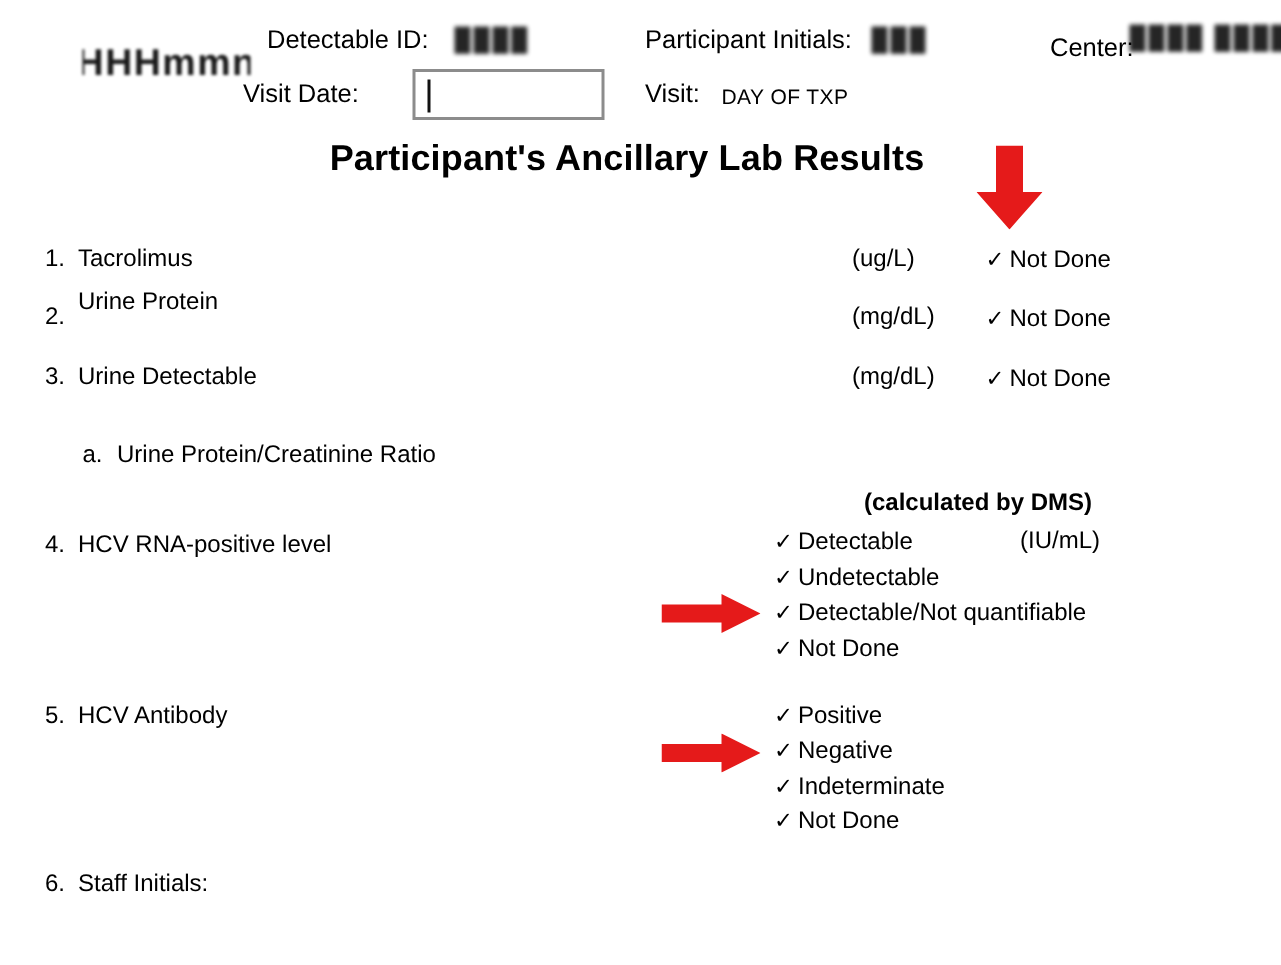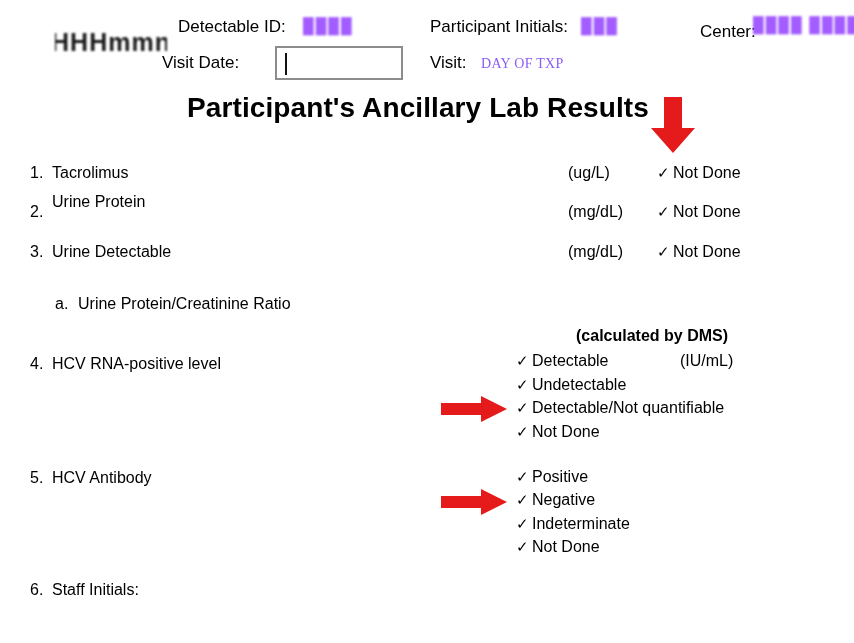--- a/index.html
+++ b/index.html
@@ -42,23 +42,22 @@
 
   .hdr-label {
     position: absolute;
     font-size: 17px;
     color: #000;
     white-space: nowrap;
   }
   .hdr-value {
     position: absolute;
     font-size: 15px;
-    color: #8b5cf6;
-    white-space: nowrap;
-    font-family: Liberation Serif, serif;
+    color: #000000;
+    white-space: nowrap;
   }
   .redacted {
     filter: blur(1.3px) contrast(180%);
     letter-spacing: 2px;
     font-weight: bold;
     opacity: 0.85;
   }
   .hdr-value.small {
     font-size: 14px;
     letter-spacing: 0.3px;
@@ -82,21 +81,21 @@
     height: 22px;
     background: #111;
   }
 
   .form-title {
     position: absolute;
     left: 0;
     top: 92px;
     width: 836px;
     text-align: center;
-    font-size: 28px;
+    font-size: 24px;
     font-weight: bold;
     letter-spacing: 0.1px;
   }
 
   
   .item-label {
     position: absolute;
     font-size: 16px;
     white-space: nowrap;
   }

